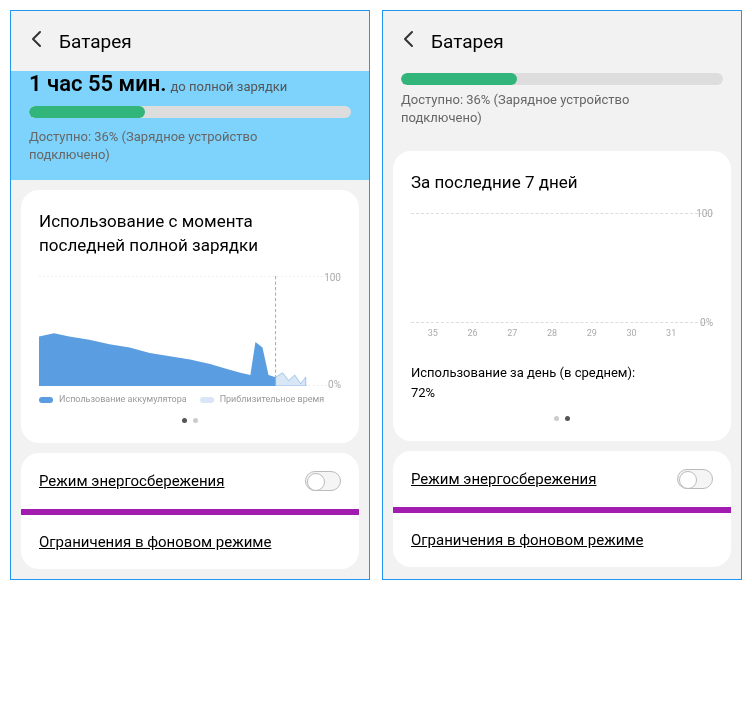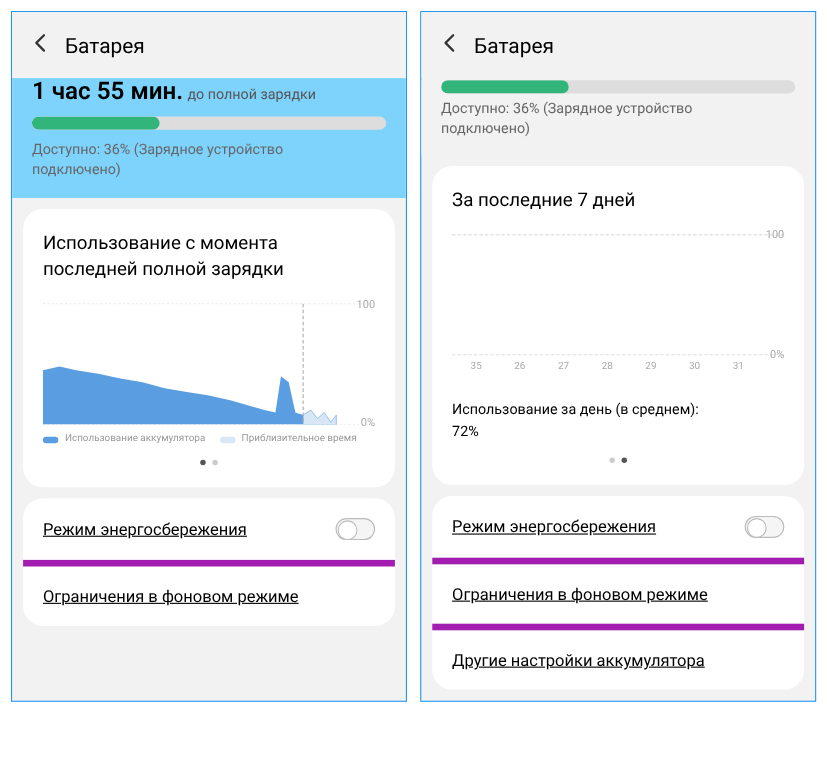--- a/index.html
+++ b/index.html
@@ -342,17 +342,14 @@
   </div>
 
   <div class="list-card">
     <div class="list-item">
       <span>Режим энергосбережения</span>
       <div class="toggle"></div>
     </div>
     <div class="list-item">
       <span>Ограничения в фоновом режиме</span>
     </div>
-    <div class="list-item">
-      <span>Другие настройки аккумулятора</span>
-    </div>
   </div>
 </div>
 
 </body></html>

